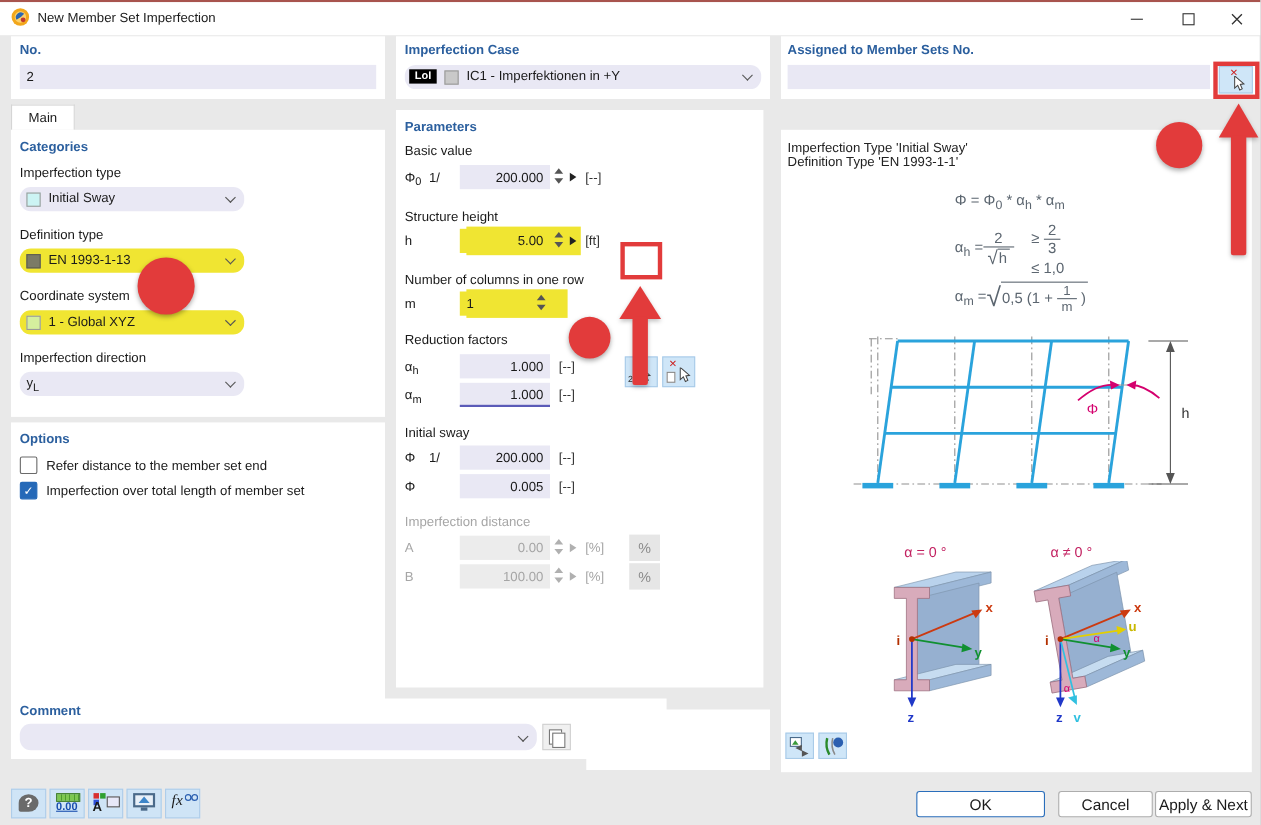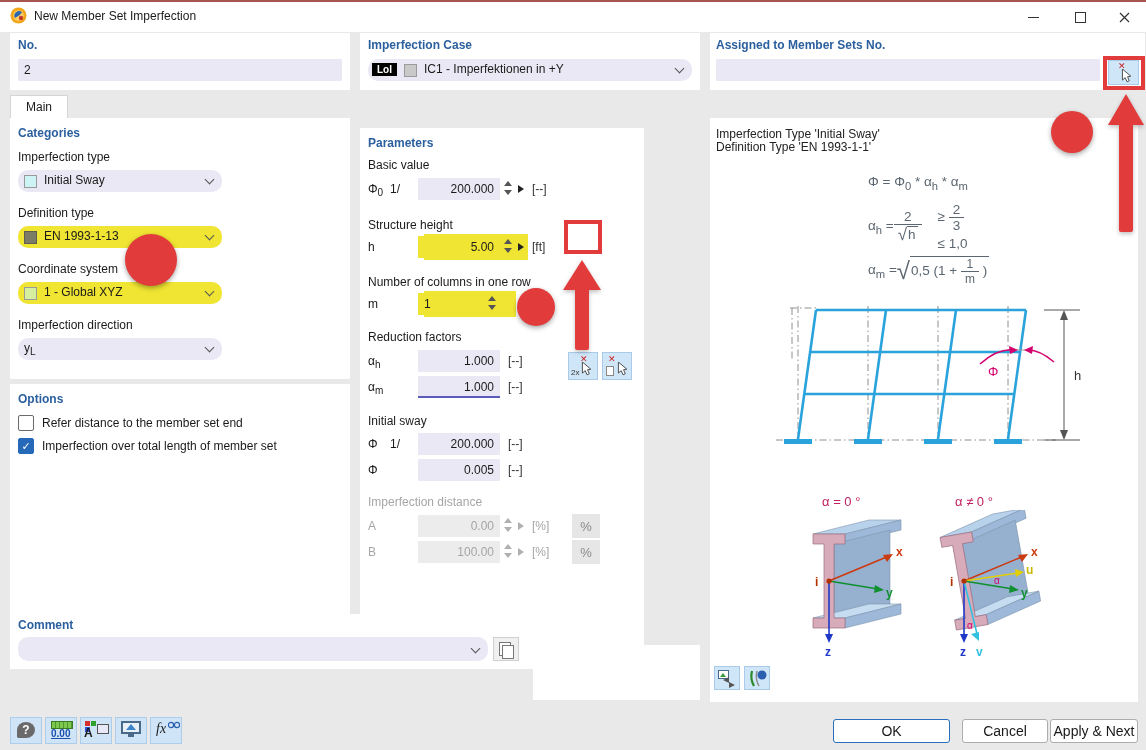--- a/index.html
+++ b/index.html
@@ -164,21 +164,21 @@
       <span>Refer distance to the member set end</span>
     </div>
     <div class="cbrow" style="top:53px">
       <div class="cb on">
           <span>✓</span>
         </div>
       <span>Imperfection over total length of member set</span>
     </div>
   </div>
 
-  <div class="panel" style="left:360px;top:128px;width:284px;height:525px">
+  <div class="panel" style="left:360px;top:100px;width:334px;height:525px">
     <span class="bluehdr" style="left:8px;top:8px">Parameters</span>
 
     <span class="lbl" style="left:8px;top:30px">Basic value</span>
     <div class="prow" style="top:50px">
       <span class="sym"><span>Φ</span><sub>0</sub></span>
       <span class="pfx">1/</span>
       <div class="field num">200.000</div>
       <div class="spinner">
           <div class="sp-up"></div>
           <div class="sp-dn"></div>
@@ -412,21 +412,21 @@
     <div class="bluebtn" style="left:34px;top:548px;width:26px;height:24px">
       <svg class="abs" style="left:3px;top:2px" width="20" height="20" viewBox="0 0 20 20">
         <path d="M4,2 Q2,10 6,17" stroke="#2a8a2a" stroke-width="2.2" fill="none"></path>
         <path d="M9,2 Q7,10 11,17" stroke="#8a8a8a" stroke-width="1.4" fill="none"></path>
         <circle cx="14" cy="6" r="4.5" fill="#2b5fb0"></circle>
         <text x="12.6" y="9.4" font-size="8" font-weight="bold" fill="#fff"></text>
       </svg>
     </div>
   </div>
 
-  <div class="panel" style="left:10px;top:614px;width:596px;height:55px">
+  <div class="panel" style="left:10px;top:635px;width:596px;height:55px">
     <span class="bluehdr" style="left:8px;top:4px">Comment</span>
     <div class="combo" style="left:8px;top:23px;width:470px;height:24px">
       <span class="txt txt0"></span>
       <span class="chev" style="top:8px"></span>
     </div>
     <div class="abs" style="left:483px;top:23px;width:26px;height:24px;background:#f0f0f0;border:1px solid #d0d0d0;box-sizing:border-box">
       <div class="abs" style="left:5px;top:4px;width:10px;height:12px;border:1px solid #777;background:#fff"></div>
       <div class="abs" style="left:8px;top:7px;width:10px;height:12px;border:1px solid #777;background:#fff"></div>
     </div>
   </div>

